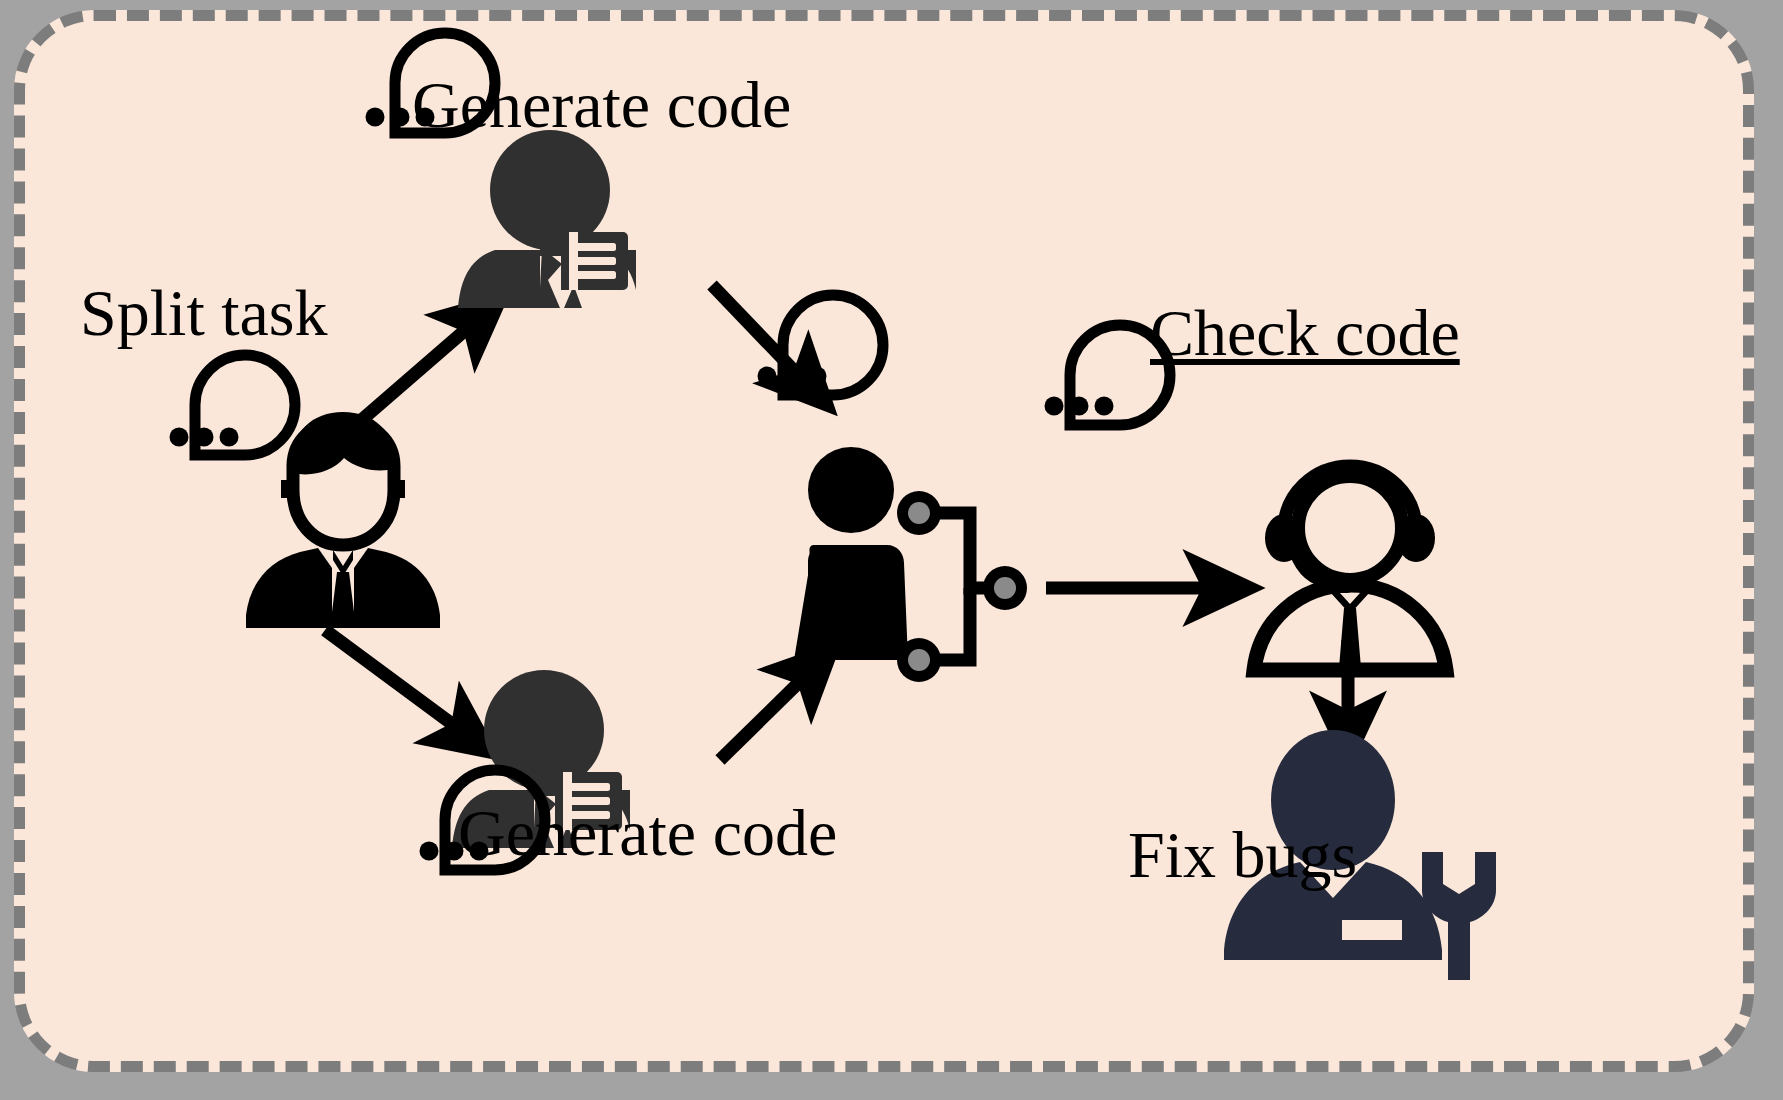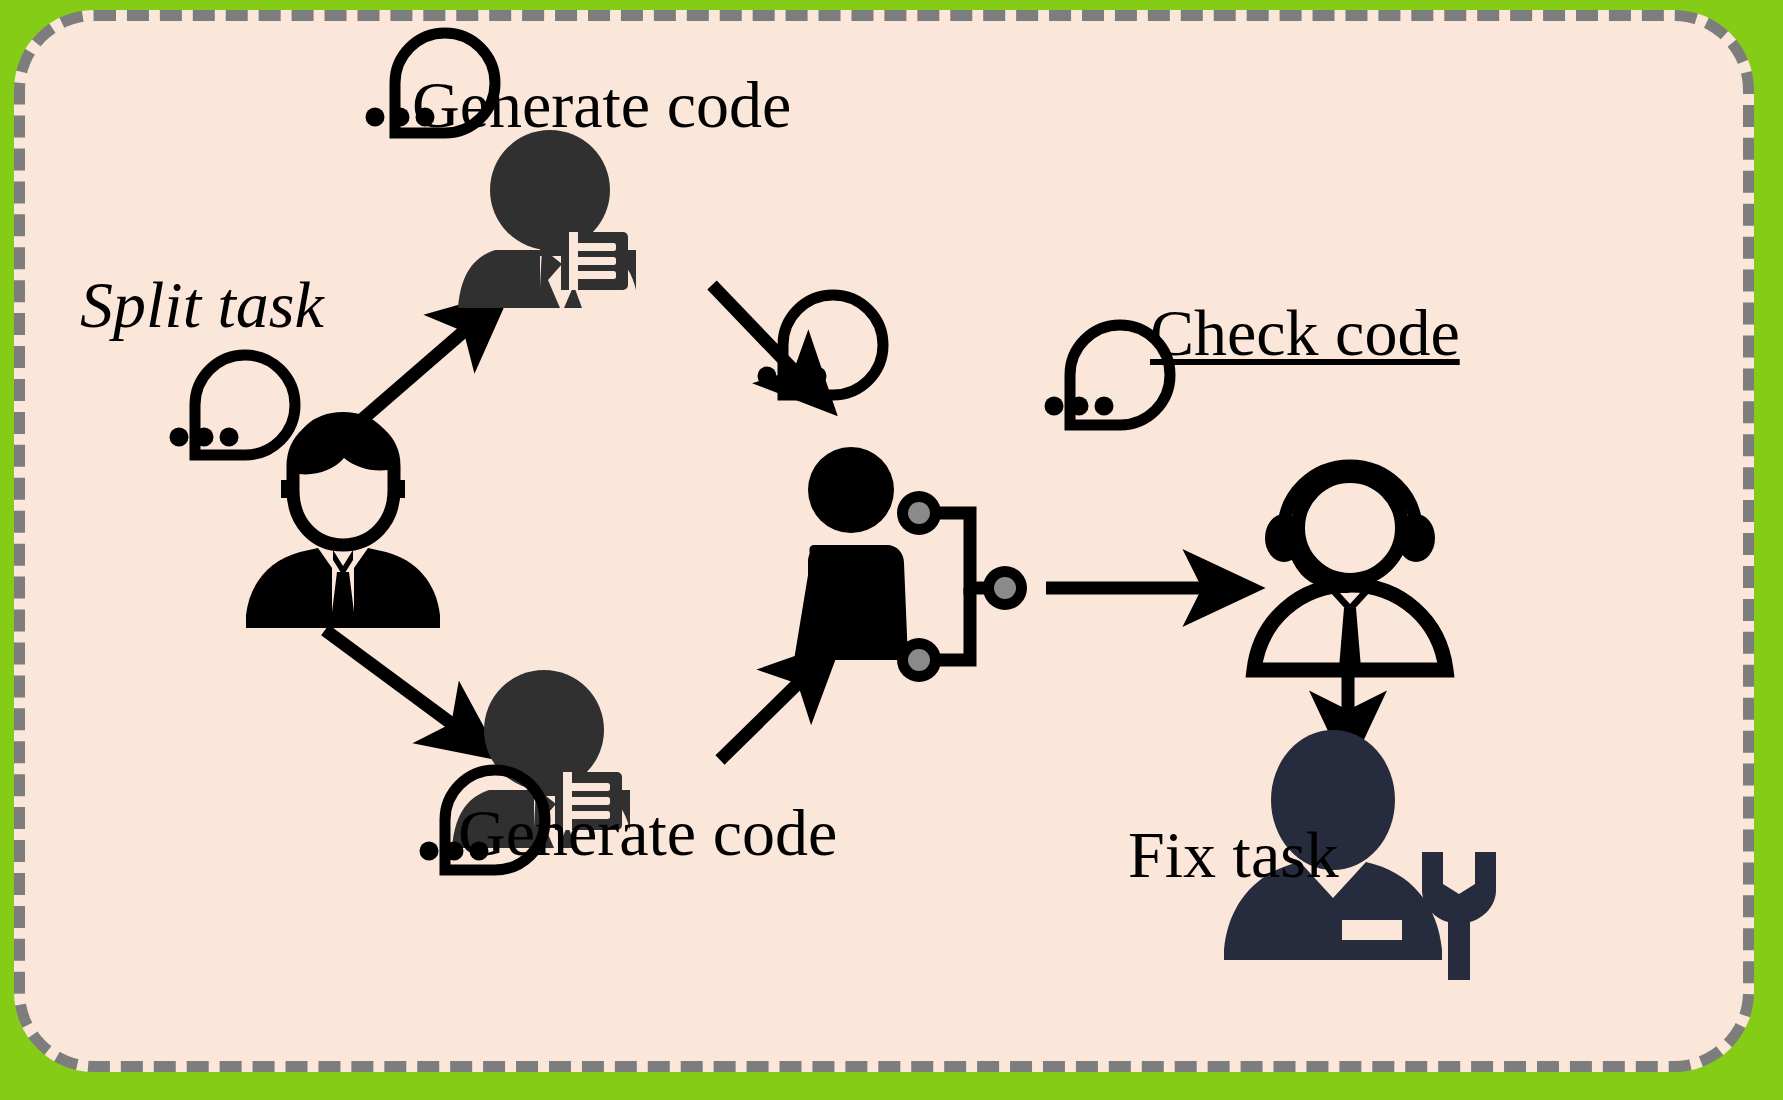--- a/index.html
+++ b/index.html
@@ -4,21 +4,21 @@
 <style>
   html, body {
     margin: 0;
     padding: 0;
     background: #ffffff;
   }
   #canvas {
     position: relative;
     width: 1783px;
     height: 1100px;
-    background: #84cc16;
+    background: #a3a3a3;
     font-family: "Liberation Serif", "DejaVu Serif", serif;
     overflow: hidden;
   }
   #frame {
     position: absolute;
     left: 14px;
     top: 10px;
     width: 1740px;
     height: 1062px;
     box-sizing: border-box;
@@ -35,21 +35,21 @@
   }
   .label {
     position: absolute;
     color: #000000;
     font-size: 66px;
     line-height: 1;
     white-space: nowrap;
     font-family: "Liberation Serif", "DejaVu Serif", serif;
   }
   .lbl-gen-top   { left: 412px; top: 72px; }
-  .lbl-split     { left: 80px;  top: 272px; font-style: italic; }
+  .lbl-split     { left: 80px;  top: 280px; }
   .lbl-merge     { left: 786px; top: 228px; }
   .lbl-check     { left: 1150px; top: 300px; text-decoration: underline; }
   .lbl-gen-bot   { left: 458px; top: 800px; }
   .lbl-fix       { left: 1128px; top: 822px; }
 </style>
 </head>
 <body>
 
 <div id="canvas">
 
@@ -255,15 +255,15 @@
 
   <div class="label lbl-gen-top">Generate code</div>
 
   <div class="label lbl-split">Split task</div>
 
 
   <div class="label lbl-check">Check code</div>
 
   <div class="label lbl-gen-bot">Generate code</div>
 
-  <div class="label lbl-fix">Fix task</div>
+  <div class="label lbl-fix">Fix bugs</div>
 
 </div>
 
 </body></html>

